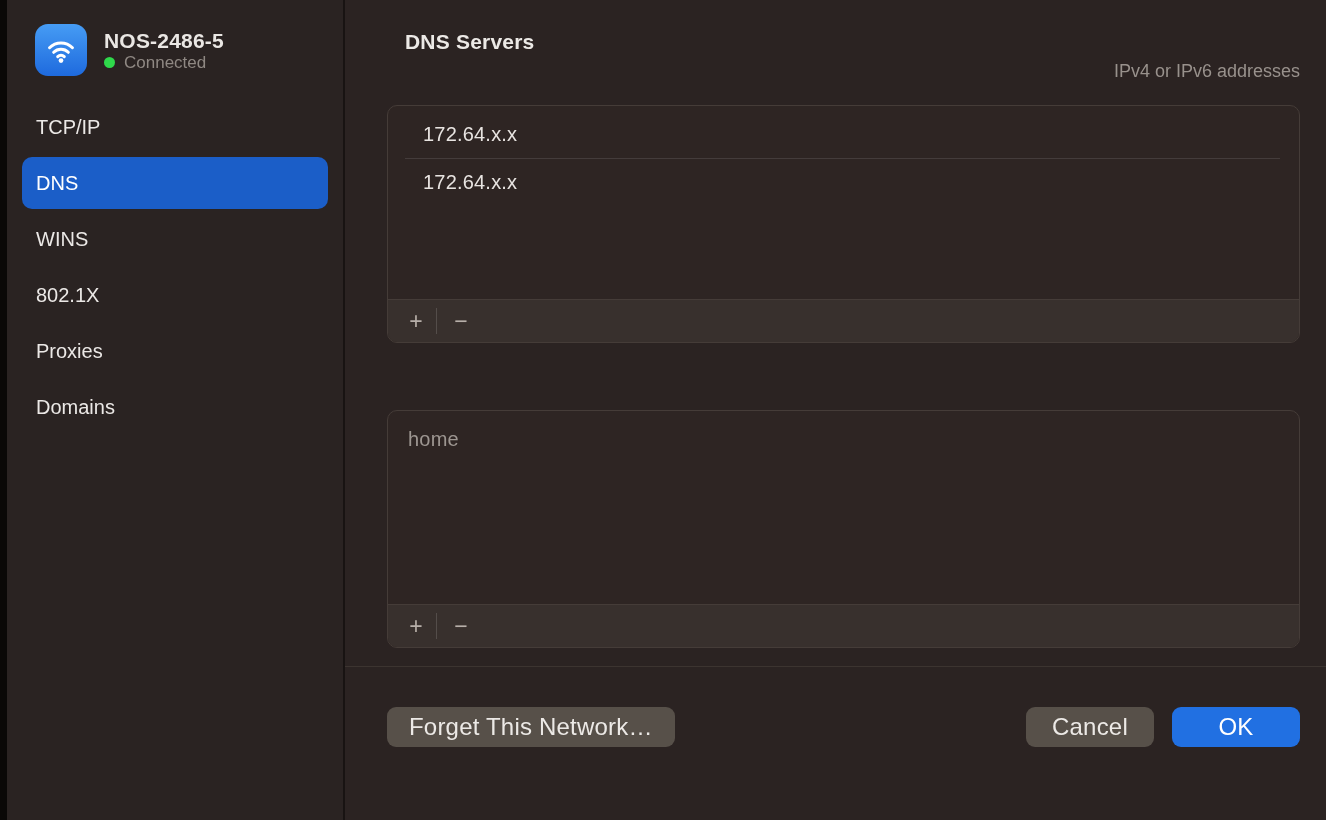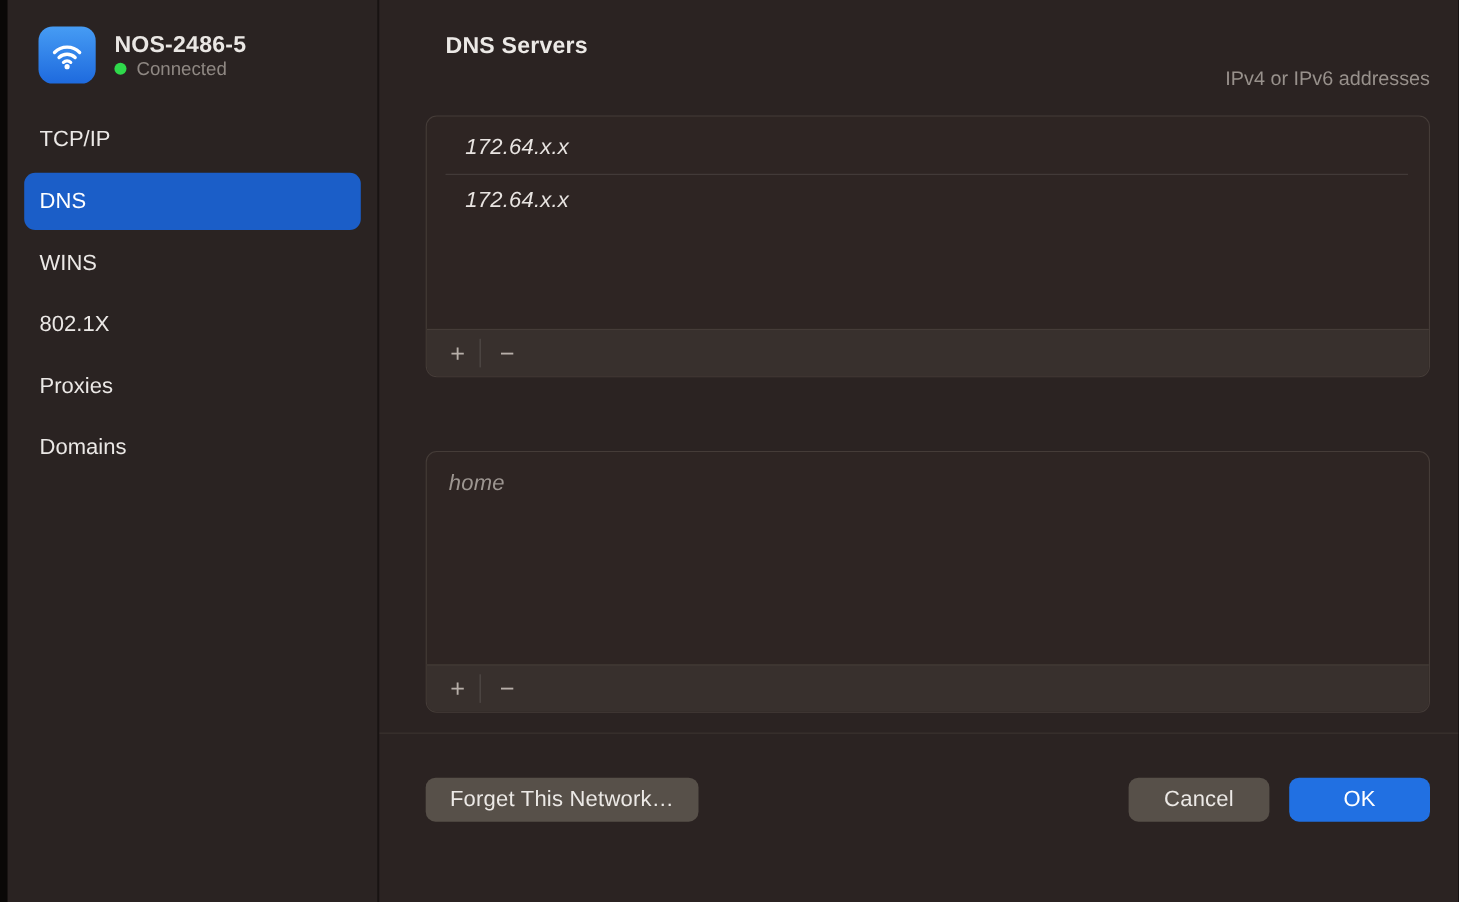--- a/index.html
+++ b/index.html
@@ -24,35 +24,35 @@
 
   
   .content{flex:1;display:flex;flex-direction:column;box-sizing:border-box;background:#2b2322;}
   .content-scroll{flex:1;padding:29px 26px 0 42px;box-sizing:border-box;}
   .section-title{font-size:21px;font-weight:700;color:#ece9e6;margin:0 0 0 18px;line-height:26px;letter-spacing:.2px;}
   .section-sub{font-size:18px;color:#98918c;margin:4px 0 0 18px;line-height:24px;text-align:right;}
   .search-section{margin-top:67px;}
   .list-box{margin-top:22px;background:#2e2523;border:1px solid #453c38;border-radius:10px;
     display:flex;flex-direction:column;height:238px;box-sizing:border-box;overflow:hidden;}
   .search-section .list-box{margin-top:21px;}
-  .list-rows{flex:1;padding-top:5px;font-style:italic;}
+  .list-rows{flex:1;padding-top:5px;}
   .list-row{height:47px;display:flex;align-items:center;font-size:20px;color:#e8e4e1;padding-left:35px;letter-spacing:.2px;}
   .list-row.dim{color:#9d9691;padding-left:20px;}
   .row-divider{height:1px;background:rgba(255,255,255,.11);margin:0 19px 0 17px;}
   .list-footer{height:42px;flex:none;border-top:1px solid #453c38;background:#38302d;
     display:flex;align-items:center;padding:0 10px;}
   .pm-btn{width:36px;height:30px;display:flex;align-items:center;justify-content:center;
     font-size:23px;font-weight:400;color:#b7afa9;background:none;border:none;padding:0;cursor:default;
     font-family:"Liberation Sans","DejaVu Sans",sans-serif;}
   .v-sep{width:1px;height:26px;background:rgba(255,255,255,.14);margin:0 6px 0 2px;}
 
   
   .footer-divider{height:1px;background:#3c3430;margin:18px 0 0 0;}
   .footer-row{display:flex;justify-content:space-between;align-items:flex-start;padding:40px 26px 0 42px;}
-  .btn{height:40px;border-radius:9px;font-size:20px;display:inline-flex;align-items:center;justify-content:center;
+  .btn{height:40px;border-radius:9px;font-size:24px;display:inline-flex;align-items:center;justify-content:center;
     border:none;cursor:default;letter-spacing:.2px;
     font-family:"Liberation Sans","DejaVu Sans",sans-serif;}
   .btn-gray{background:#575049;color:#ece9e6;}
   .btn-forget{padding:0 22px;}
   .btn-cancel{min-width:128px;padding:0 14px;}
   .btn-blue{background:#2170e2;color:#ffffff;min-width:128px;padding:0 14px;font-weight:500;}
   .right-btns{display:flex;gap:18px;align-items:flex-end;}
 </style>
 </head>
 <body>

